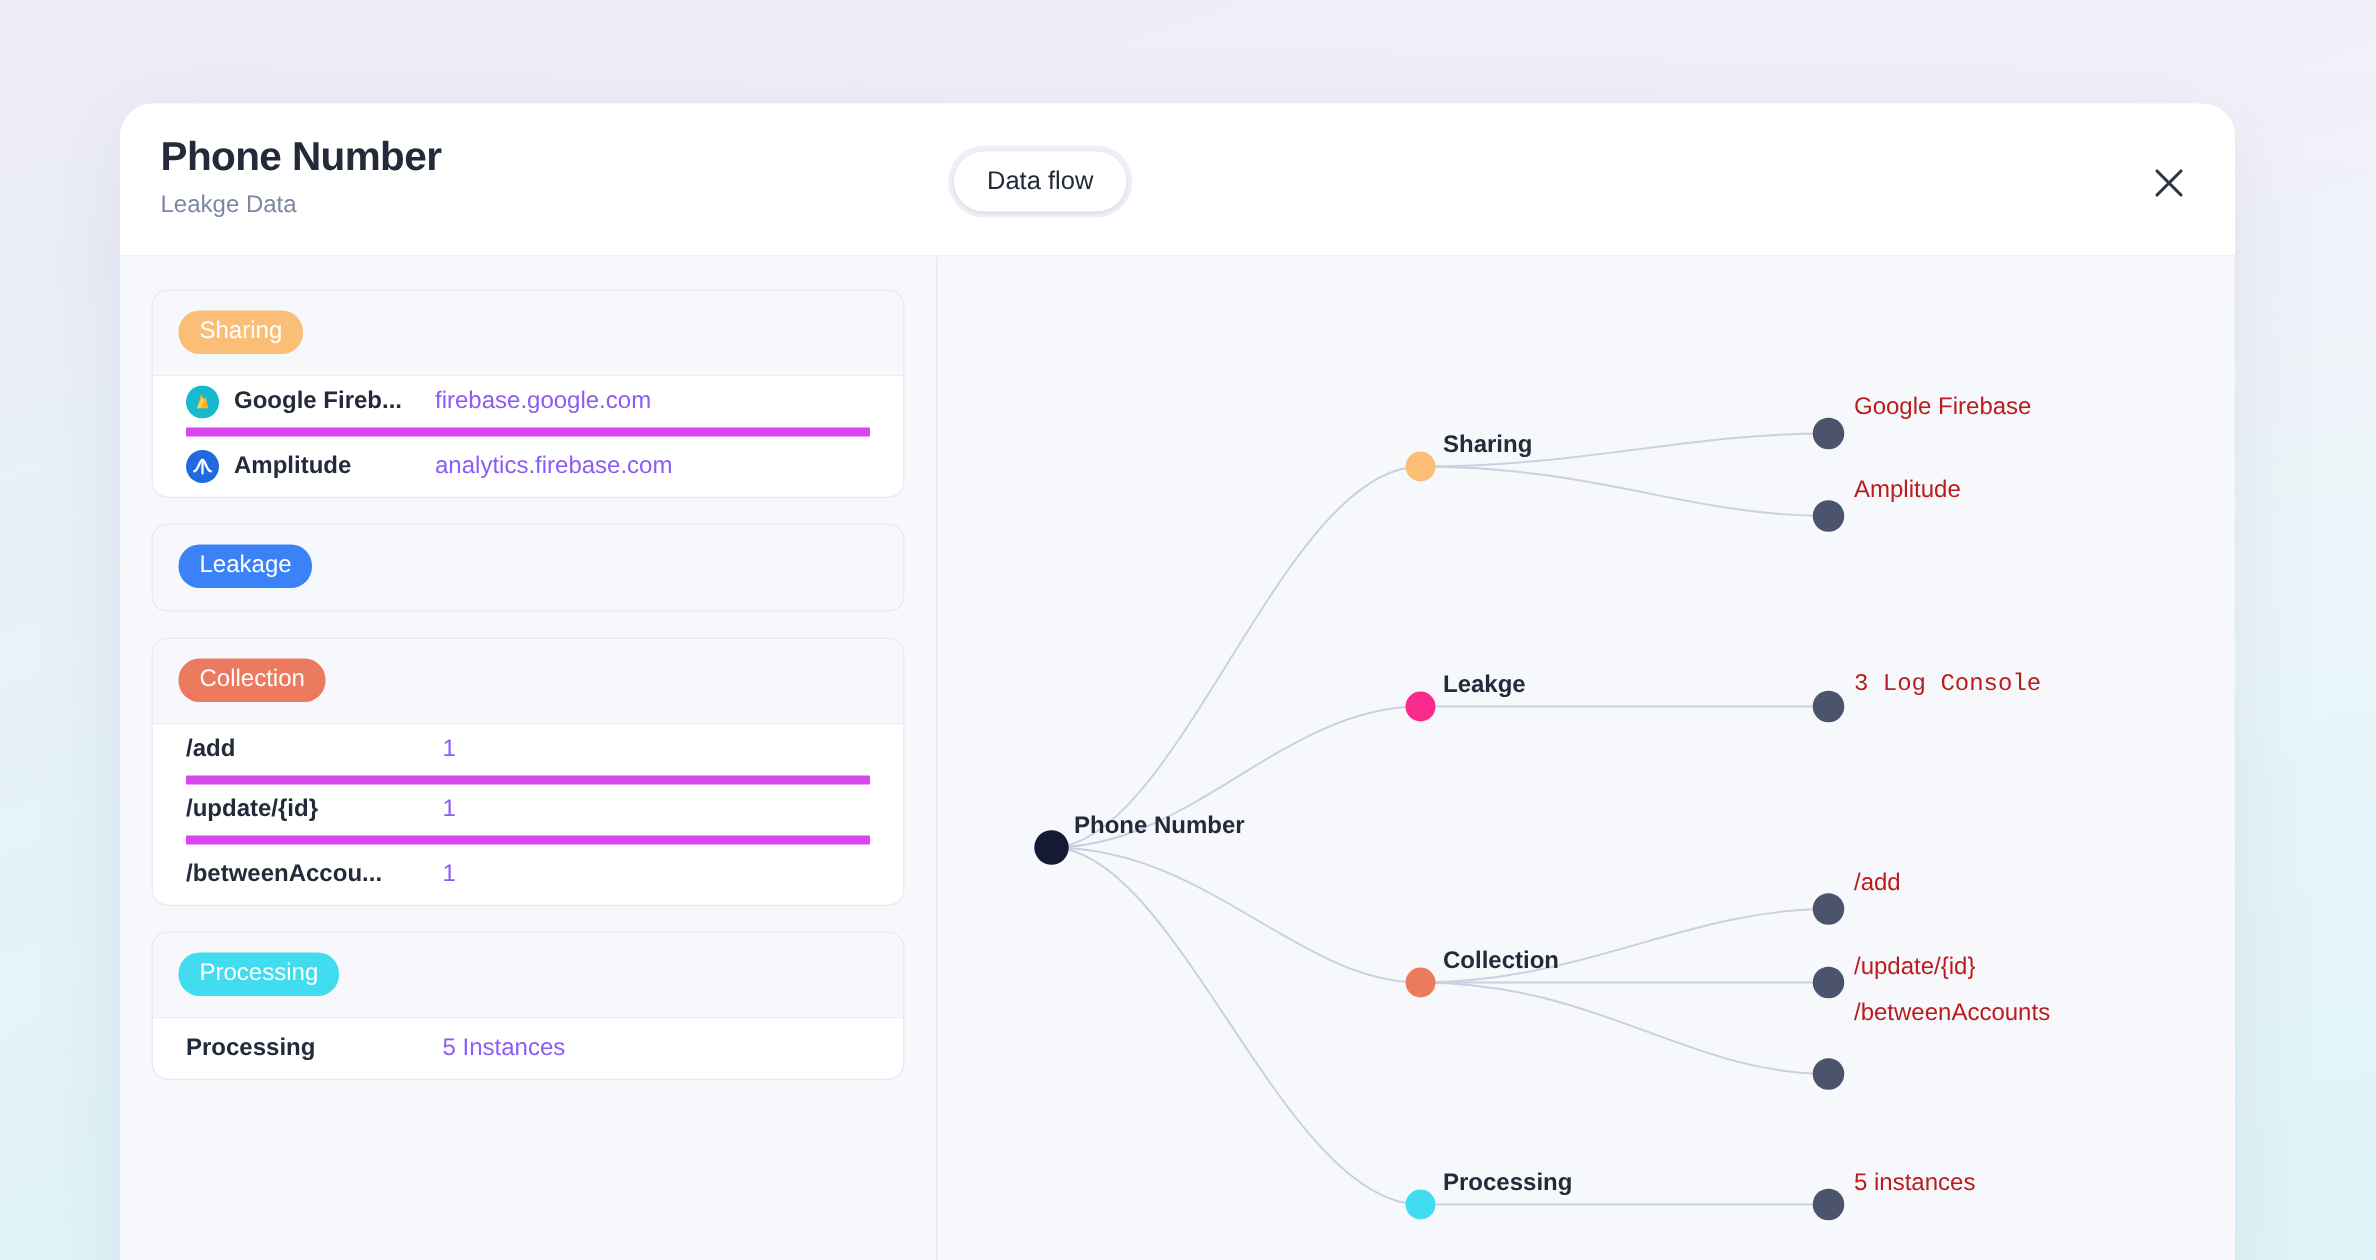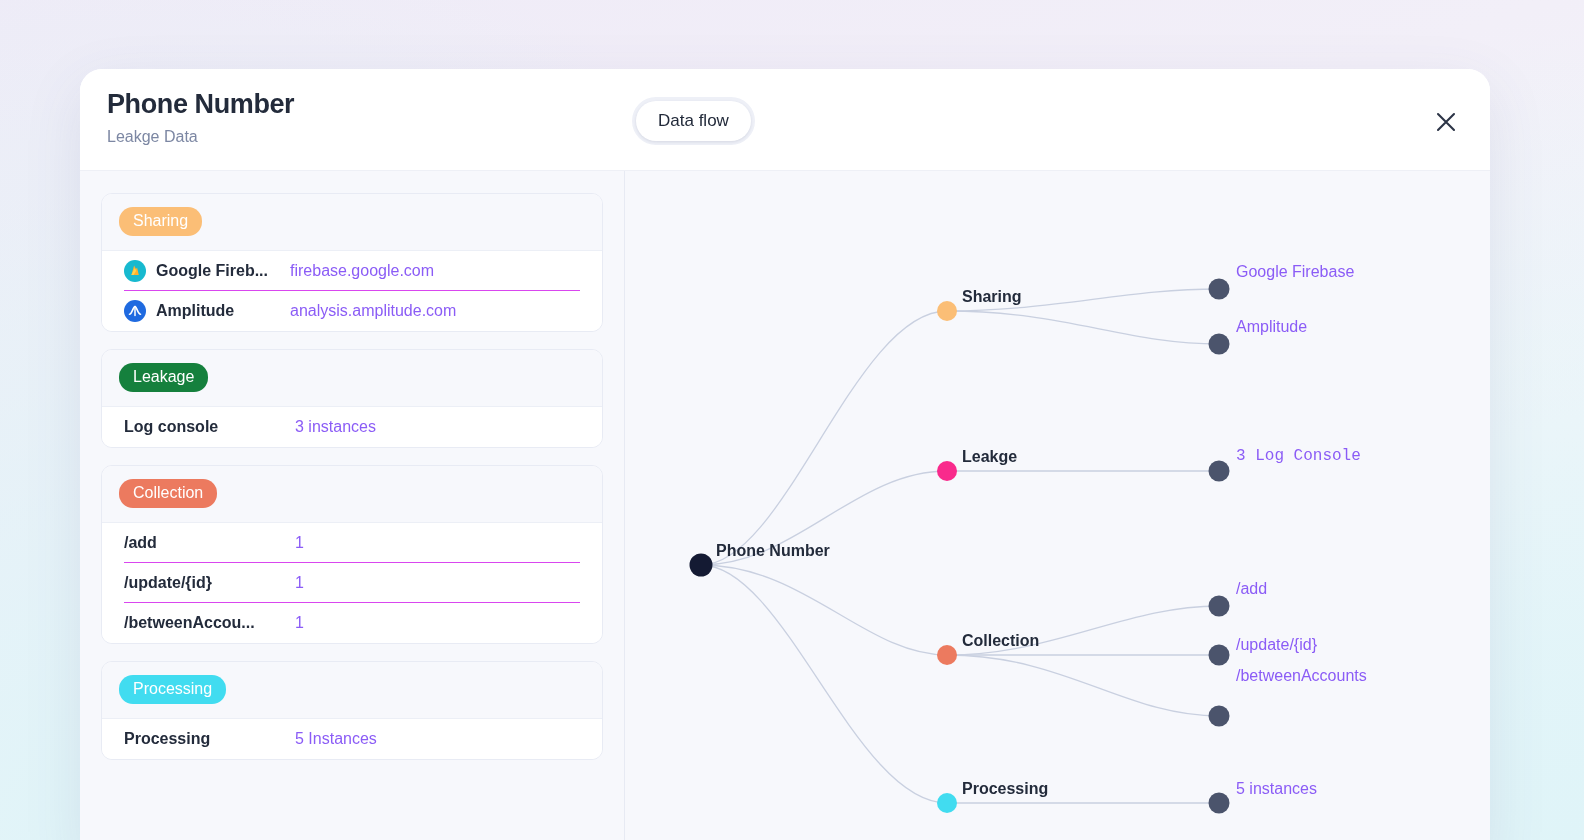--- a/index.html
+++ b/index.html
@@ -130,21 +130,21 @@
     font-weight: 500;
     padding: 5px 14px 6px 14px;
     border-radius: 14px;
     line-height: 18px;
   }
   .card-body { padding: 0 22px; background: #ffffff; }
   .row {
     display: flex;
     align-items: center;
     height: 40px;
-    border-bottom: 1px solid #d946ef;
+    border-bottom: 6px solid #d946ef;
   }
   .row:last-child { border-bottom: none; }
   .row-icon {
     width: 22px; height: 22px;
     border-radius: 50%;
     margin-right: 10px;
     flex: 0 0 auto;
     display: flex; align-items: center; justify-content: center;
   }
   .row-name {
@@ -165,21 +165,21 @@
   
   .graph { position: absolute; inset: 0; }
   .graph svg { position: absolute; left: 0; top: 0; }
   .node-label {
     position: absolute;
     font-size: 16px;
     white-space: nowrap;
   }
   .node-label.branch { font-weight: 700; color: #232b3b; }
   .node-label.root { font-weight: 700; color: #232b3b; }
-  .node-label.leaf { font-weight: 400; color: #8b5cf6; }
+  .node-label.leaf { font-weight: 400; color: #b91c1c; }
 </style>
 </head>
 <body>
 
 <div class="modal">
 
   <div class="modal-header">
     <div class="title-block">
       <div class="title">Phone Number</div>
       <div class="subtitle">Leakge Data</div>
@@ -218,34 +218,28 @@
           </div>
           <div class="row">
             <span class="row-icon">
               <svg width="22" height="22" viewBox="0 0 22 22">
                 <circle cx="11" cy="11" r="11" fill="#1f6ae0"></circle>
                 <path d="M5.5 14.2 C8 14.2 9 6.6 11 6.6 C13 6.6 13.6 14.2 16.5 14.2" fill="none" stroke="#ffffff" stroke-width="1.6" stroke-linecap="round"></path>
                 <path d="M11 6.6 L11 15.6" stroke="#ffffff" stroke-width="1.5" stroke-linecap="round"></path>
               </svg>
             </span>
             <span class="row-name with-icon">Amplitude</span>
-            <span class="row-value">analysis.amplitude.com</span>
+            <span class="row-value">analytics.firebase.com</span>
           </div>
         </div>
       </div>
 
       <div class="card">
         <div class="card-head">
-          <span class="badge" style="background:#15803d">Leakage</span>
-        </div>
-        <div class="card-body">
-          <div class="row">
-            <span class="row-name no-icon">Log console</span>
-            <span class="row-value">3 instances</span>
-          </div>
+          <span class="badge" style="background:#3b82f6">Leakage</span>
         </div>
       </div>
 
       <div class="card">
         <div class="card-head">
           <span class="badge" style="background:#ec7a5f">Collection</span>
         </div>
         <div class="card-body">
           <div class="row">
             <span class="row-name no-icon">/add</span>

